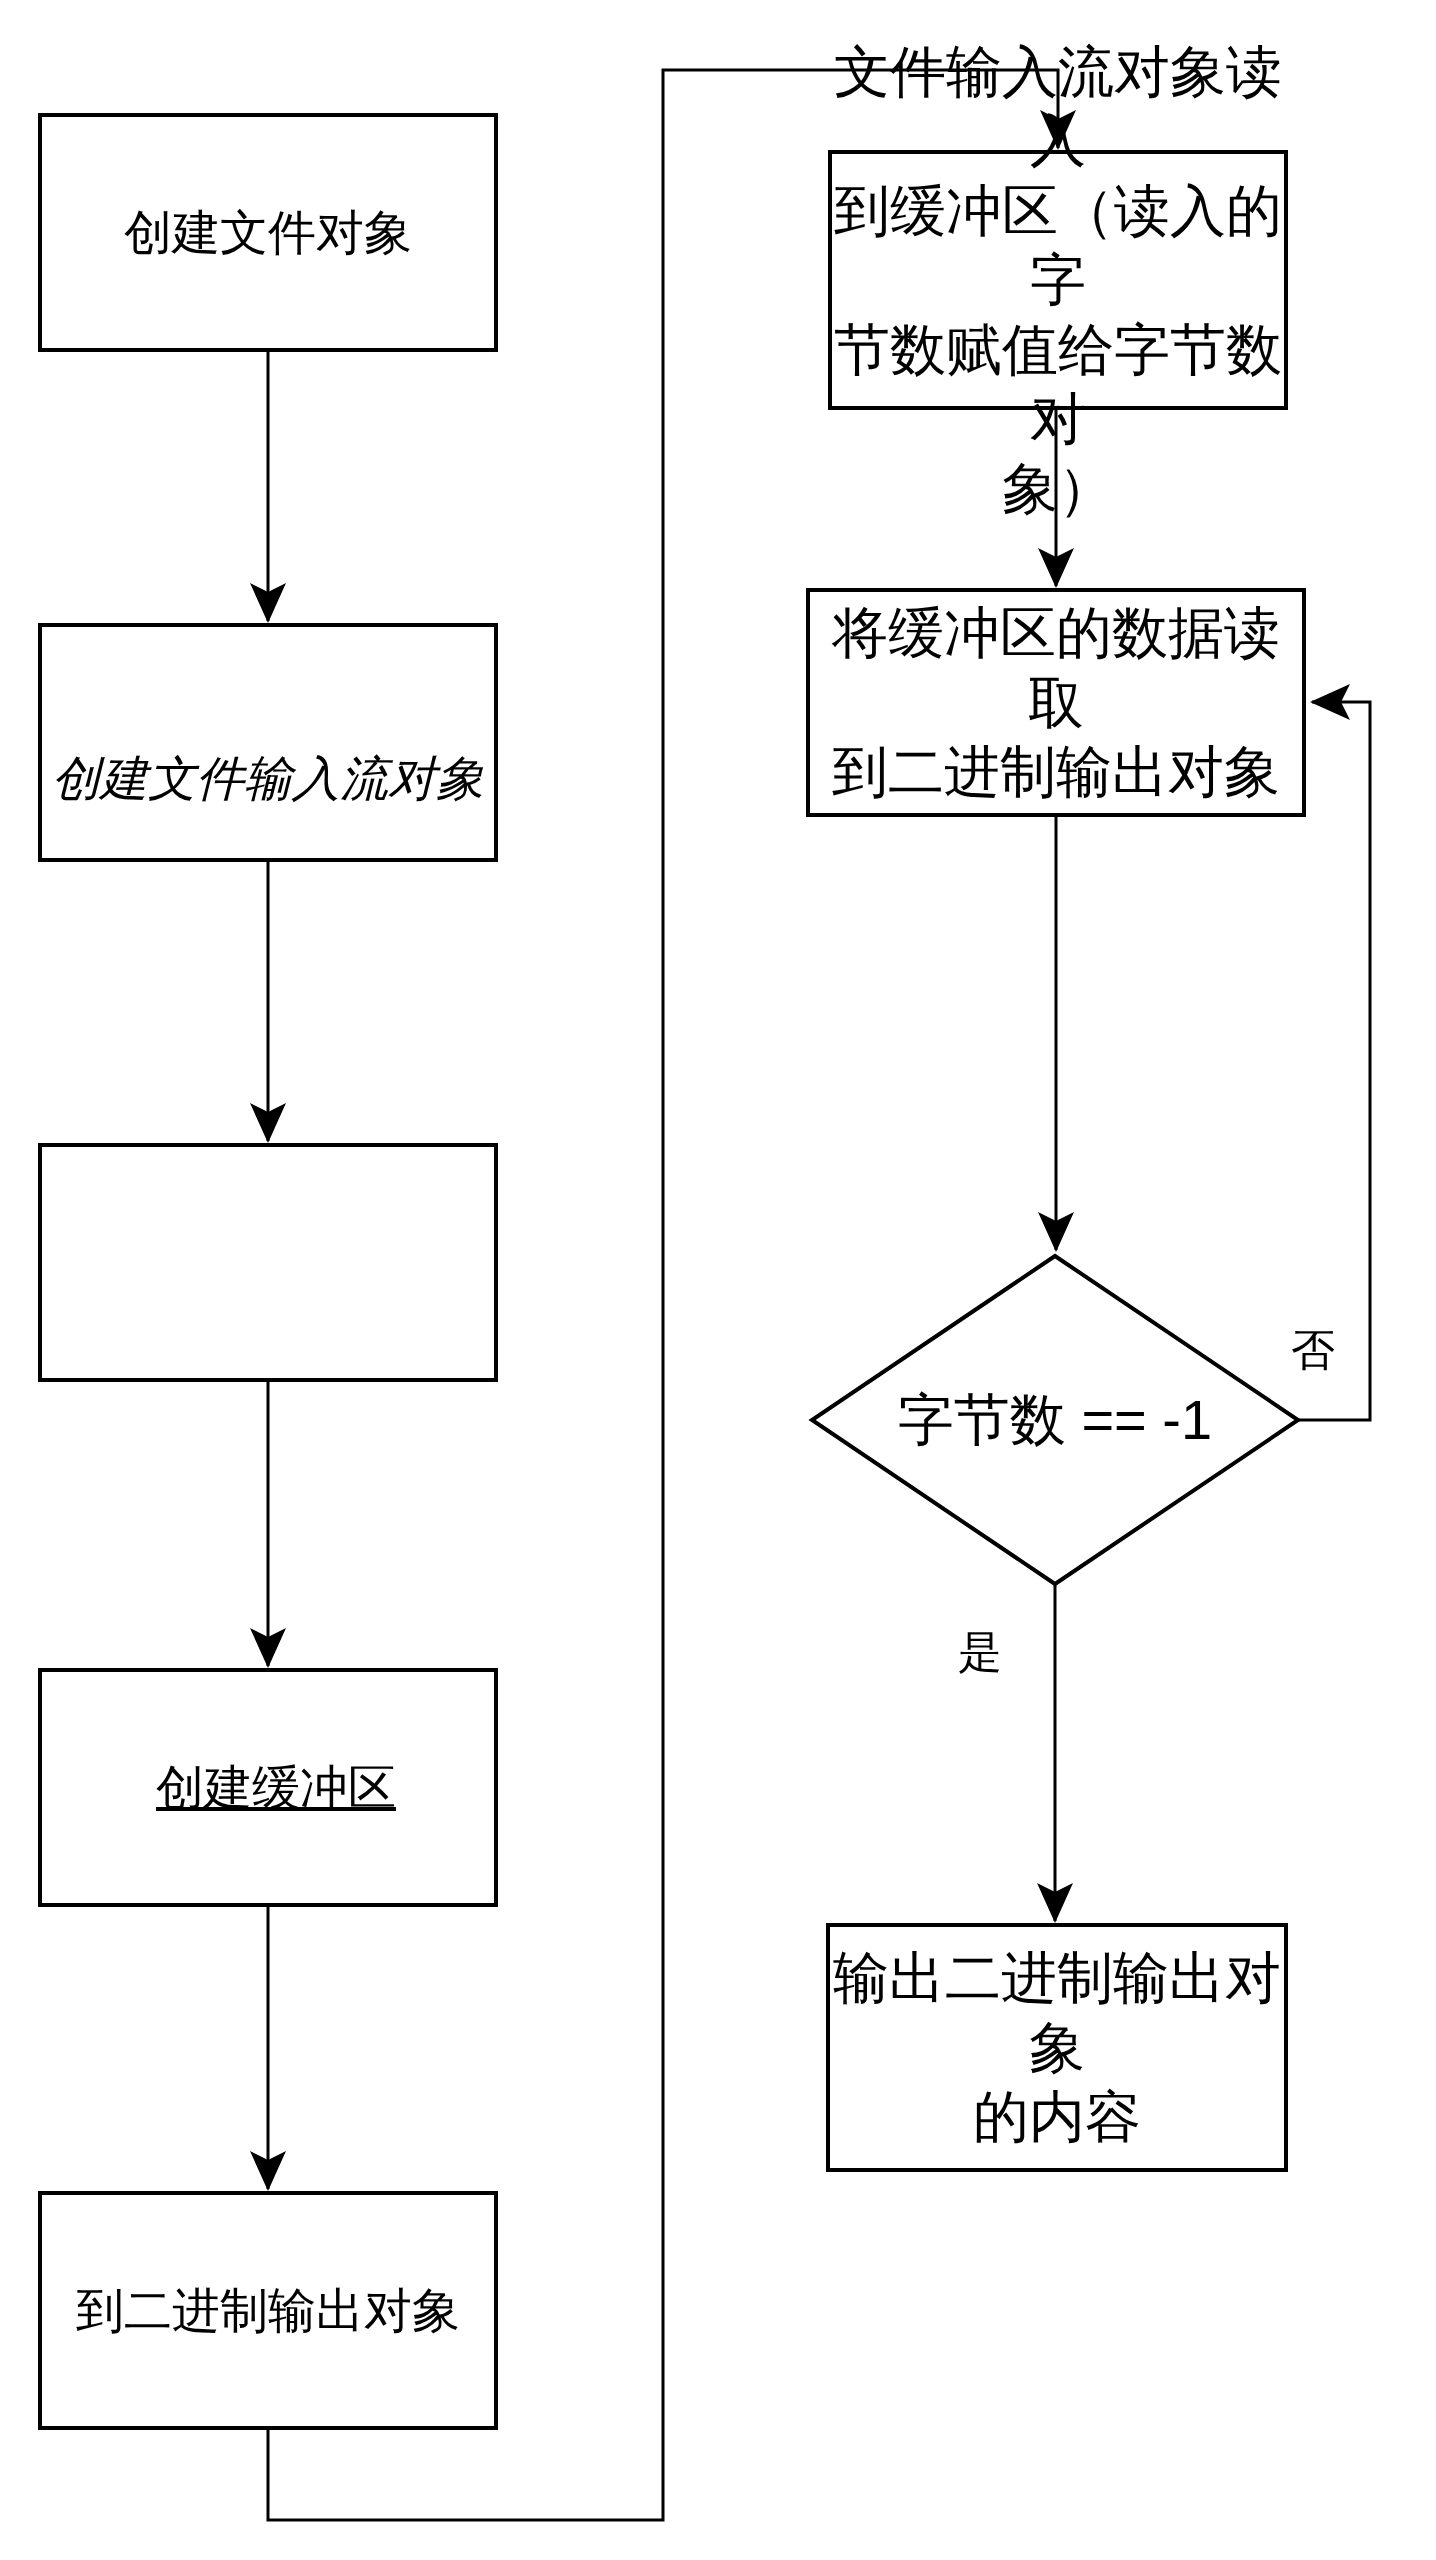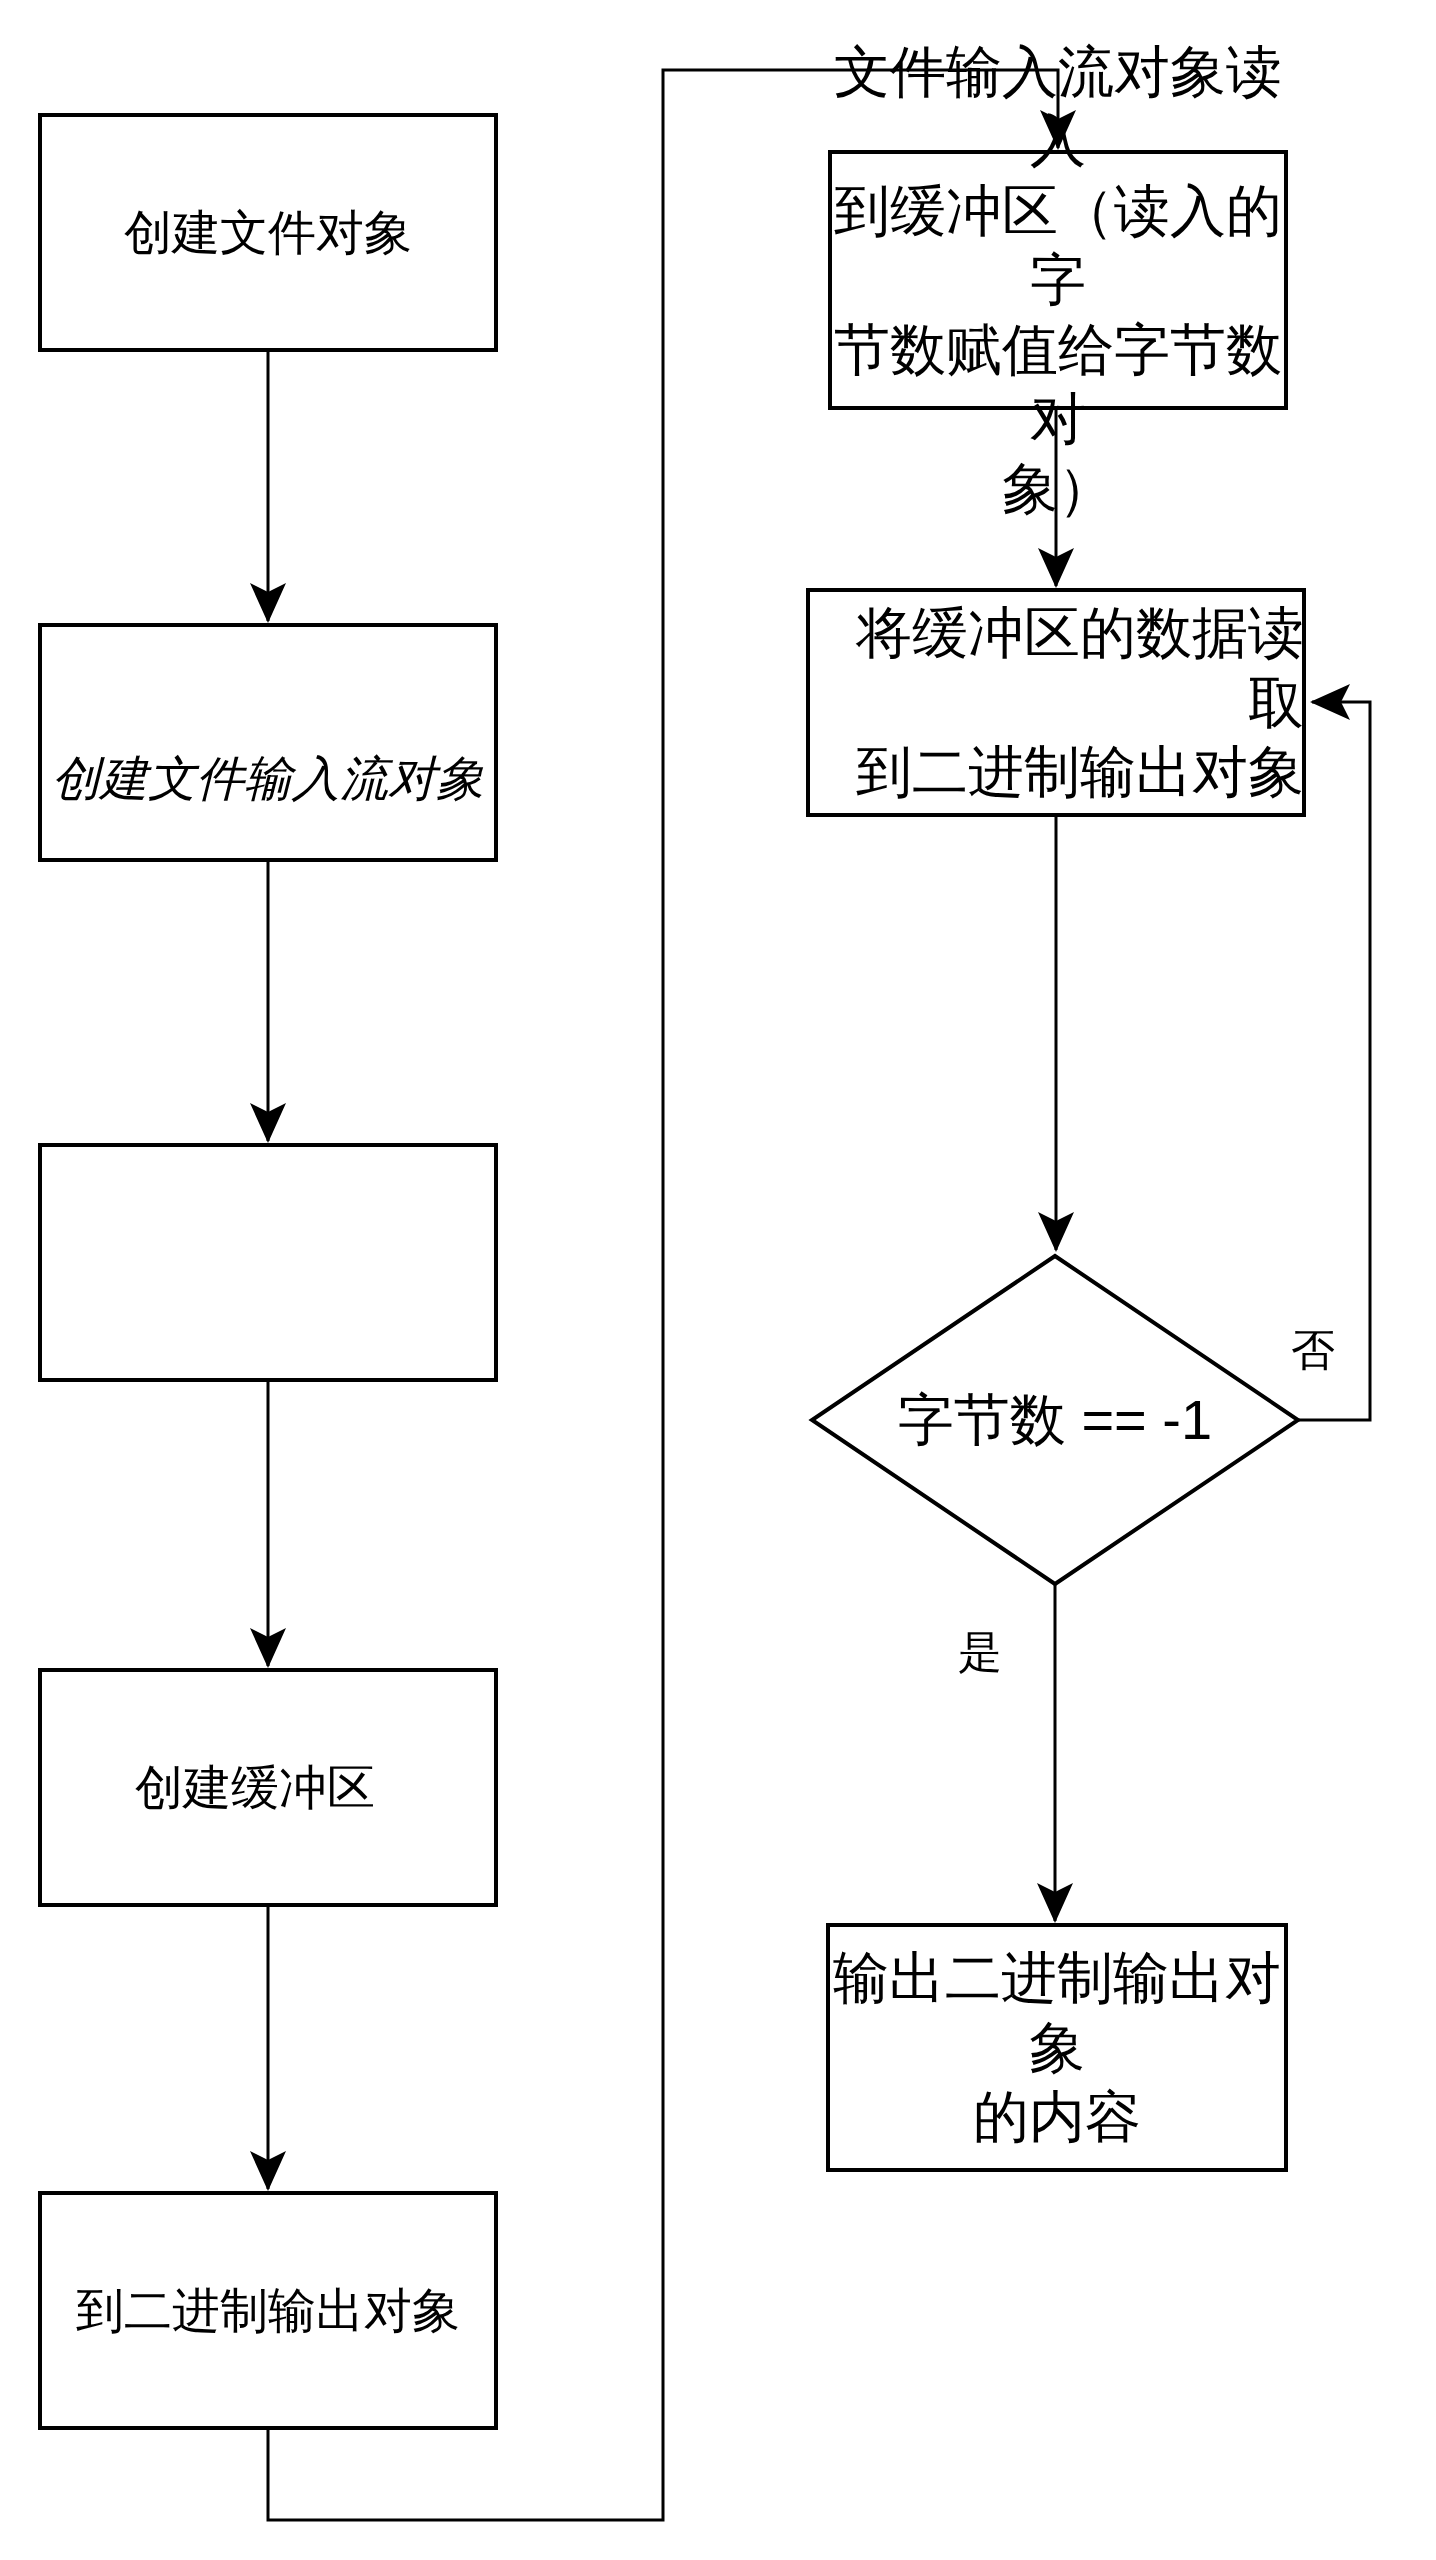--- a/index.html
+++ b/index.html
@@ -91,30 +91,30 @@
       <polygon class="shape" points="1055,1256 1298,1420 1055,1584 812,1420"></polygon>
       <rect class="shape" x="828" y="1925" width="458" height="245"></rect>
     </g>
   </svg>
 
   <div class="node-label lbl-left" style="left:40px; top:115px; width:456px; height:235px;">创建文件对象</div>
 
   <div class="node-label lbl-left" style="left:40px; top:661px; width:456px; height:235px;font-style:italic;">创建文件输入流对象</div>
 
 
-  <div class="node-label lbl-left" style="left:27px; top:1670px; width:456px; height:235px;">创建缓冲区</div>
+  <div class="node-label lbl-left" style="left:48px; top:1670px; width:456px; height:235px;text-decoration:underline;">创建缓冲区</div>
 
   <div class="node-label lbl-left" style="left:40px; top:2193px; width:456px; height:235px;">到二进制输出对象</div>
 
   <div class="node-label lbl-right" style="left:830px; top:152px; width:456px; height:256px;">文件输入流对象读入
 到缓冲区（读入的字
 节数赋值给字节数对
 象）</div>
 
-  <div class="node-label lbl-right" style="left:808px; top:590px; width:496px; height:225px;text-align:right;">将缓冲区的数据读取
+  <div class="node-label lbl-right" style="left:808px; top:590px; width:496px; height:225px;">将缓冲区的数据读取
 到二进制输出对象</div>
 
   <div class="node-label lbl-right" style="left:812px; top:1256px; width:486px; height:328px;">字节数 == -1</div>
 
   <div class="node-label lbl-right" style="left:828px; top:1925px; width:458px; height:245px;">输出二进制输出对象
 的内容</div>
 
   <div class="node-label lbl-edge" style="left:1285px; top:1322px; width:56px; height:56px;">否</div>
 
   <div class="node-label lbl-edge" style="left:952px; top:1624px; width:56px; height:56px;">是</div>

